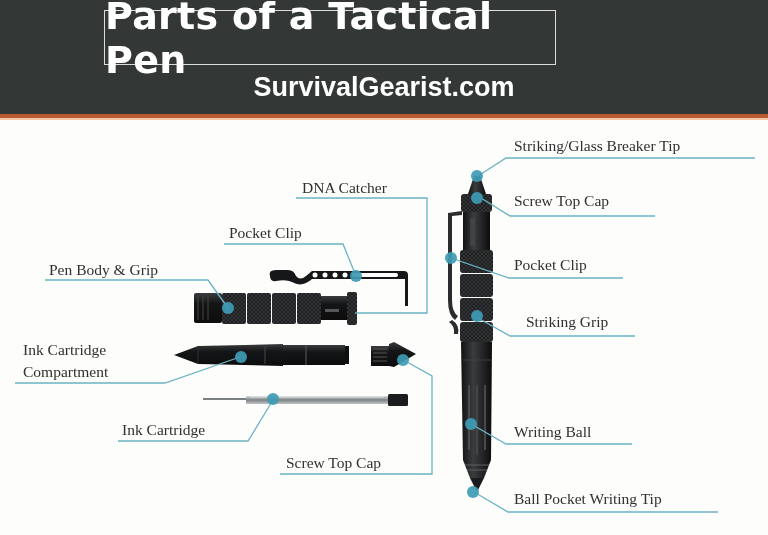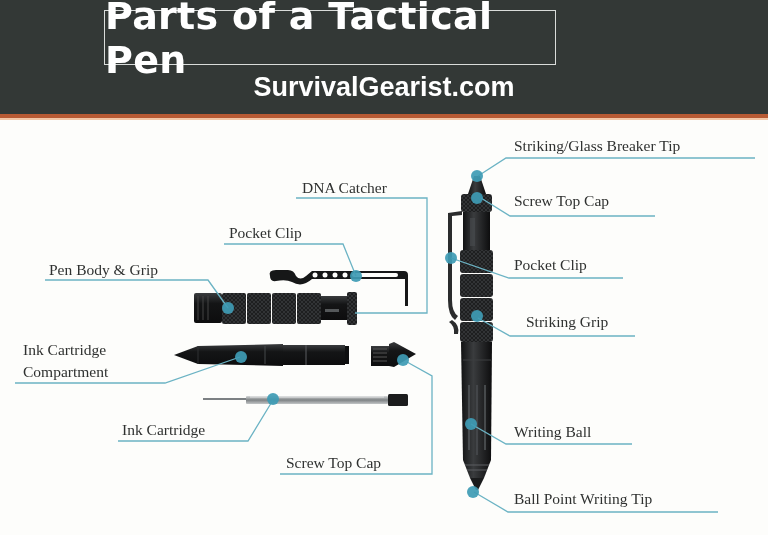--- a/index.html
+++ b/index.html
@@ -200,13 +200,13 @@
 <div class="label" style="left:23px; top:340px;">Ink Cartridge</div>
 <div class="label" style="left:23px; top:362px;text-align:right;">Compartment</div>
 <div class="label" style="left:122px; top:420px;">Ink Cartridge</div>
 <div class="label" style="left:286px; top:453px;">Screw Top Cap</div>
 
 <div class="label" style="left:514px; top:136px;">Striking/Glass Breaker Tip</div>
 <div class="label" style="left:514px; top:191px;">Screw Top Cap</div>
 <div class="label" style="left:514px; top:255px;">Pocket Clip</div>
 <div class="label" style="left:514px; top:312px;margin-left:12px;">Striking Grip</div>
 <div class="label" style="left:514px; top:422px;">Writing Ball</div>
-<div class="label" style="left:514px; top:489px;">Ball Point Writing Tip</div>
+<div class="label" style="left:514px; top:489px;">Ball Pocket Writing Tip</div>
 
 </body></html>

